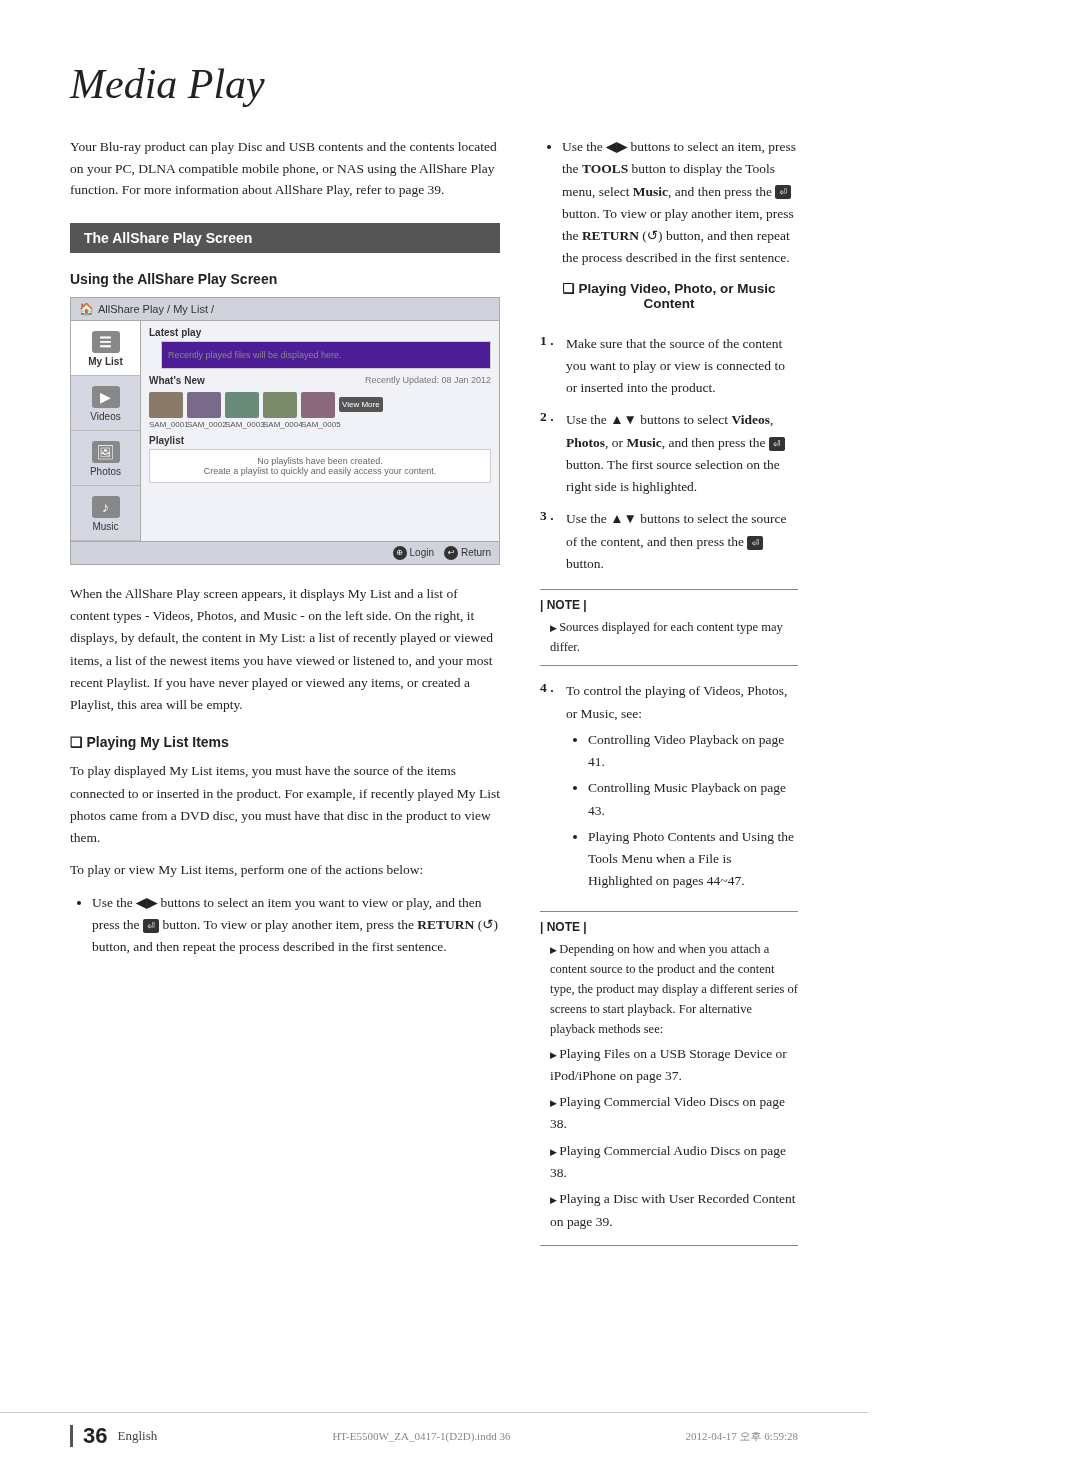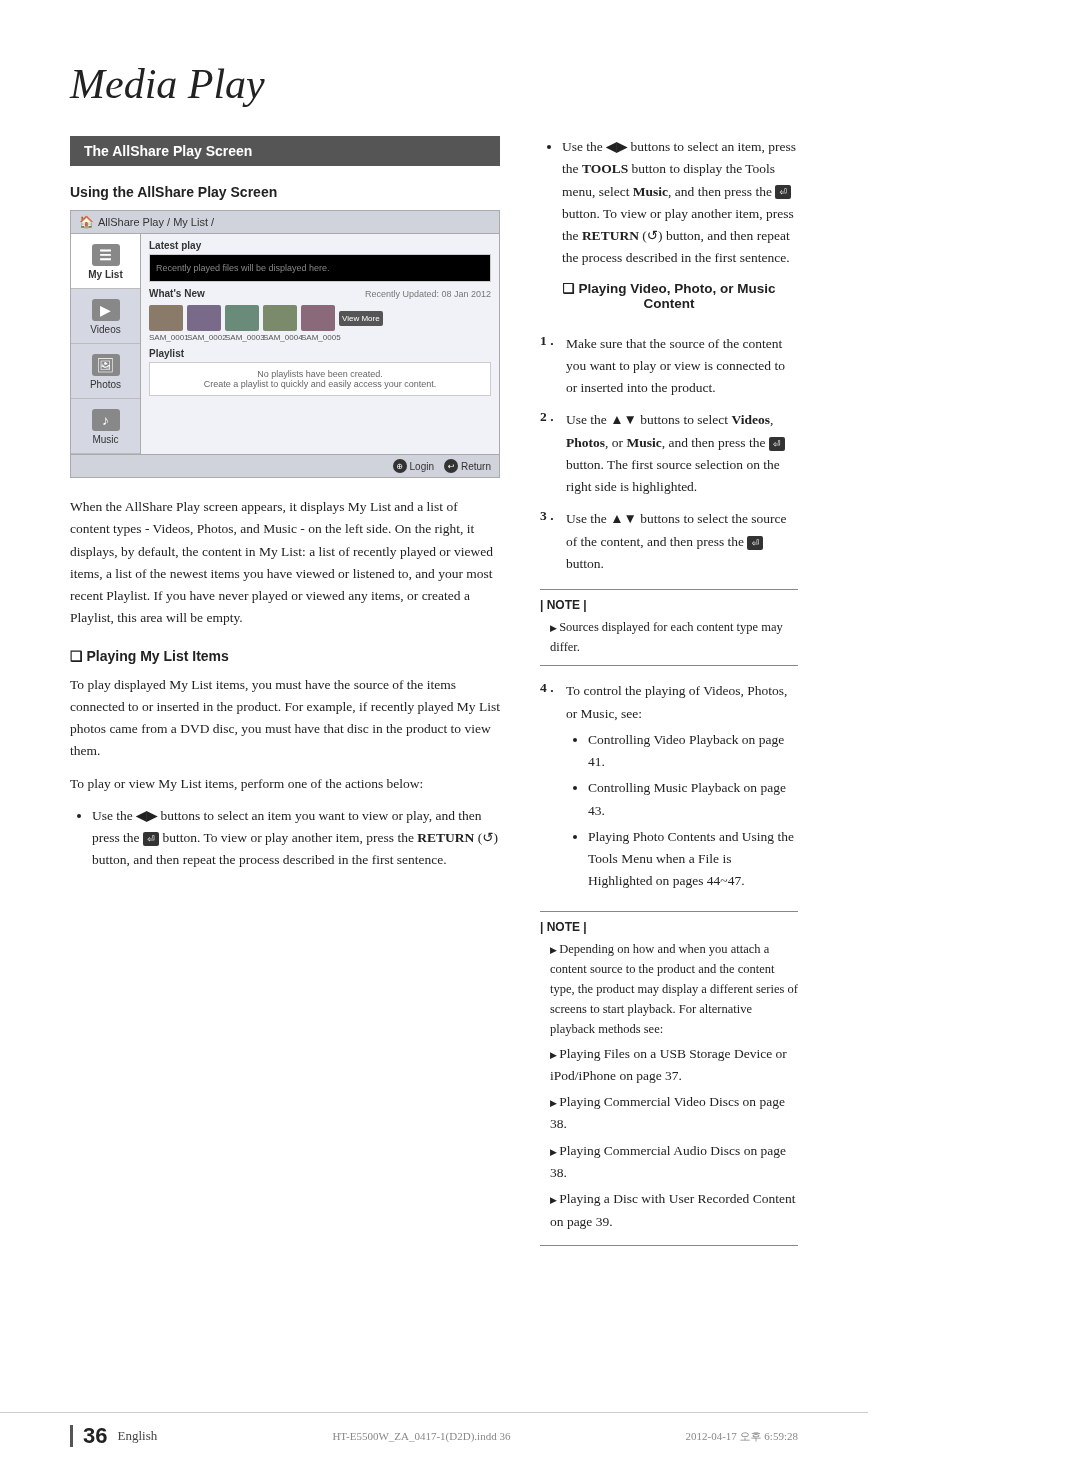--- a/index.html
+++ b/index.html
@@ -141,28 +141,29 @@
       font-weight: bold;
       color: #333;
       margin-bottom: 3px;
     }
     .content-section-sub {
       font-size: 9px;
       color: #777;
       margin-bottom: 3px;
     }
     .recent-box {
-      background: #000000;
+      background: #4c1d95;
       border: 1px solid #ccc;
       padding: 6px;
       font-size: 9px;
       color: #888;
       min-height: 28px;
       display: flex;
       align-items: center;
+      margin-left: 12px;
     }
     .whats-new-row {
       display: flex;
       gap: 4px;
       align-items: center;
       margin-top: 3px;
     }
     .thumb-item {
       width: 34px;
       height: 26px;
@@ -361,20 +362,21 @@
 <body>
 
 <div class="page-wrapper">
 
   <h1 class="page-title">Media Play</h1>
 
   <div class="two-col">
 
     <div class="col-left">
 
+      <p class="intro-text">Your Blu-ray product can play Disc and USB contents and the contents located on your PC, DLNA compatible mobile phone, or NAS using the AllShare Play function. For more information about AllShare Play, refer to page 39.</p>
 
       <div class="section-box-header">The AllShare Play Screen</div>
 
       <div class="subsection-heading">Using the AllShare Play Screen</div>
 
       <div class="allshare-screen">
 
         <div class="allshare-breadcrumb">
           <span class="icon-home">🏠</span>
           <span>AllShare Play / My List /</span>

